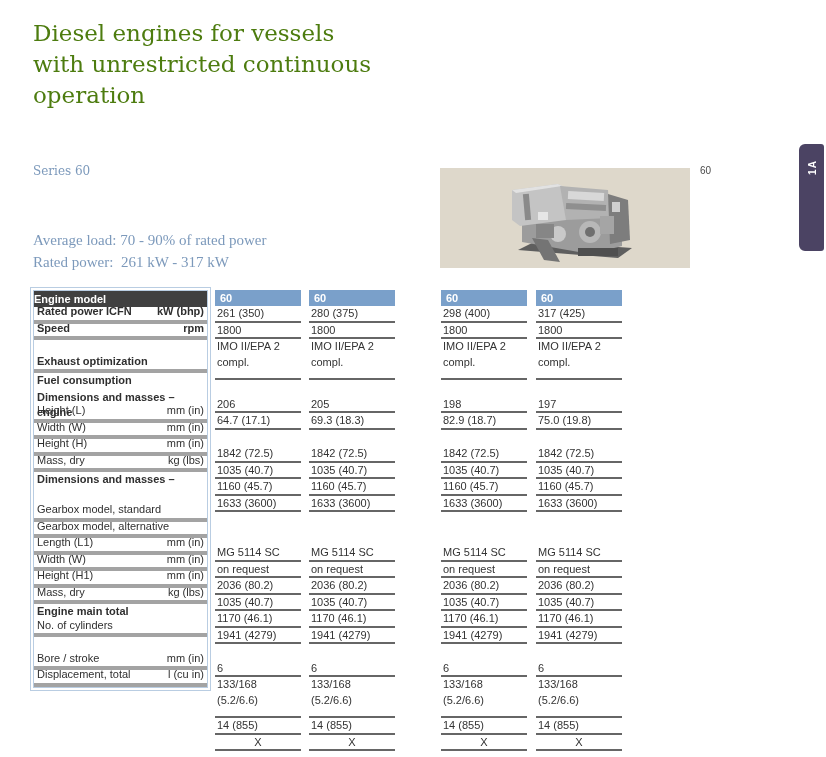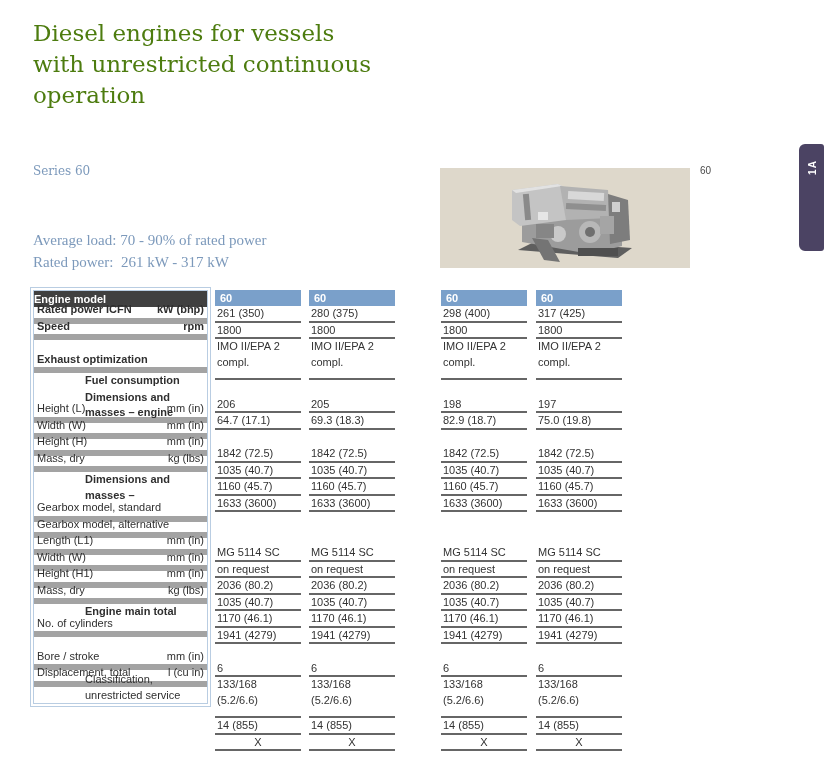--- a/index.html
+++ b/index.html
@@ -45,23 +45,23 @@
     border:1px solid #b9cde2;padding:2px;background:#fff;box-sizing:border-box;
   }
   .label-inner{border:1px solid #b9cde2;}
   .lbar{
     height:16px;line-height:16px;background:#404040;color:#fff;
     font-weight:bold;
   }
   .lrow{
     display:flex;justify-content:space-between;align-items:flex-end;
     height:16.5px;line-height:15.5px;padding:0 3px;box-sizing:border-box;
-    border-bottom:6px solid #a3a3a3;
-  }
-  .lrow.noline{border-bottom:none;margin-left:48px;}
+    border-bottom:4px solid #a3a3a3;
+  }
+  .lrow.noline{border-bottom:none;}
   .lrow.sec{font-weight:bold;display:block;}
   .lrow.two{height:33px;}
   .lrow .u{font-weight:inherit;}
   .lrow.b{font-weight:bold;}
   .dcol{position:absolute;top:0;width:86px;}
   .dbar{
     height:16px;line-height:16px;background:#7aa0ca;color:#fff;
     font-weight:bold;padding-left:5px;box-sizing:border-box;margin-top:3px;
   }
   .drow{
@@ -183,23 +183,20 @@
             <span class="l">No. of cylinders</span>
           </div>
           <div class="lrow two">
             <span class="l">Bore / stroke</span>
             <span class="u">mm (in)</span>
           </div>
           <div class="lrow">
             <span class="l">Displacement, total</span>
             <span class="u">l (cu in)</span>
           </div>
-          <div class="lrow noline">
-            <span class="l">Classification, unrestricted service</span>
-          </div>
         </div>
     </div>
     <div class="dcol" id="dcol0" style="left:185px">
         <div class="dbar">60</div>
         <div class="drow">261 (350)</div>
         <div class="drow">1800</div>
         <div class="drow two">
           <div class="vline">IMO II/EPA 2</div>
           <div class="vline">compl.</div>
         </div>

